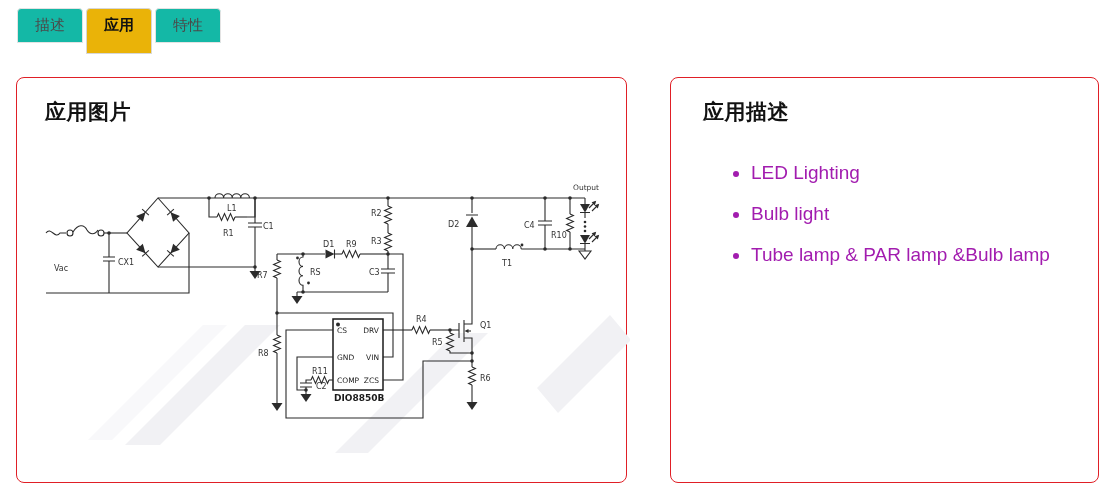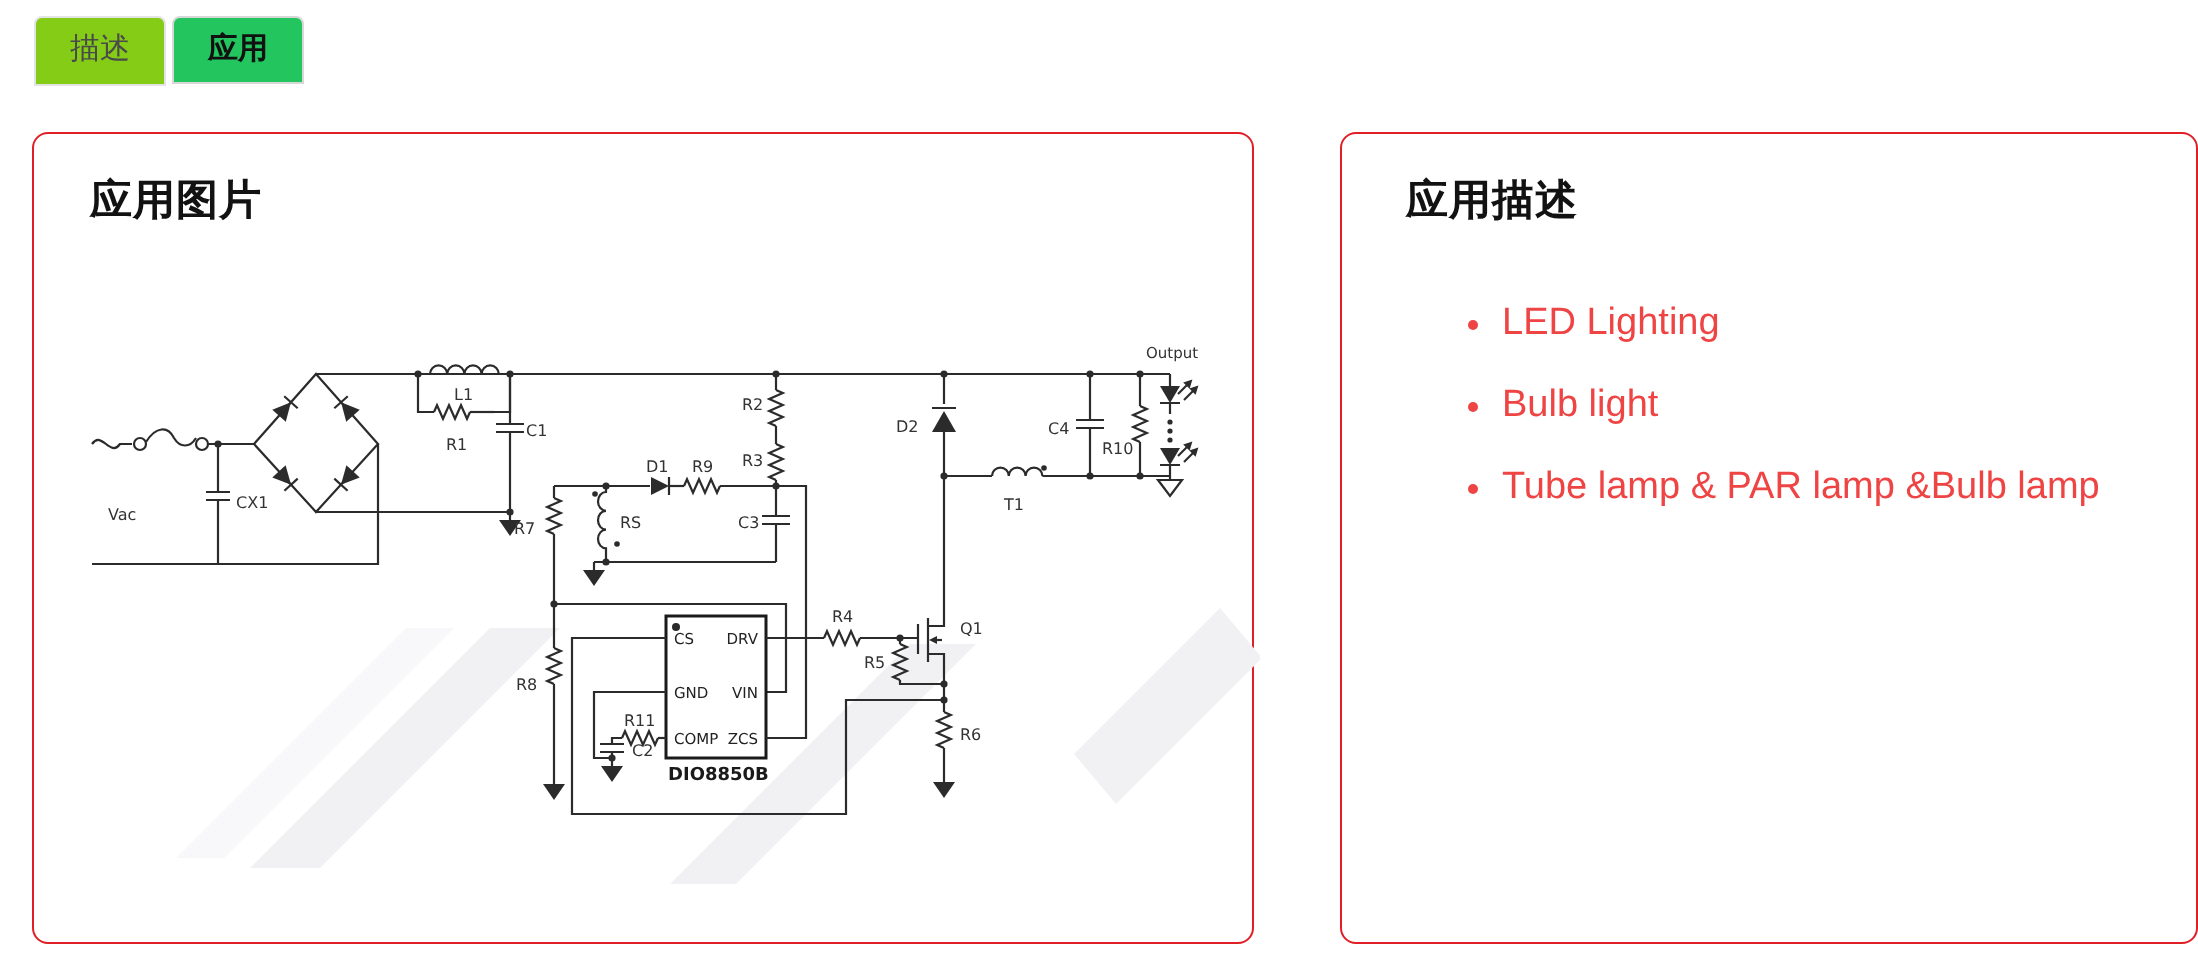--- a/index.html
+++ b/index.html
@@ -1,44 +1,45 @@
 <!DOCTYPE html>
 <html><head>
 <meta charset="utf-8">
 <style>
   * { box-sizing: border-box; }
   html,body { margin:0; padding:0; background:#fff; width:1099px; height:490px;
     font-family:"Liberation Sans", sans-serif; }
 
   
   .tabbar { display:flex; align-items:flex-start; padding:8px 0 0 17px; }
-  .tab { border:1px solid #e3e3e3; border-radius:4px 4px 0 0; background:#84cc16;
+  .tab { border:1px solid #e3e3e3; border-radius:4px 4px 0 0; background:#14b8a6;
     padding:7px 17px 9px; font-size:15px; color:#4a4a4a; margin-right:3px; cursor:pointer;
     line-height:17px; }
-  .tab.active { background:#22c55e; border-color:#d7d7d7; font-weight:bold; color:#111;
-    padding-bottom:8px; }
+  .tab.active { background:#eab308; border-color:#d7d7d7; font-weight:bold; color:#111;
+    padding-bottom:20px; }
 
   
   .content { display:flex; gap:31px; margin:23px 0 0 16px; align-items:flex-start; }
   .panel { border:1px solid #e01f26; border-radius:8px; height:406px; background:#fff; }
   .panel.left  { width:611px; padding:22px 0 0 0; }
   .panel.right { width:439px; padding:22px 32px 0 32px;margin-left:12px; }
   .panel h2 { margin:0; font-size:21px; line-height:24px; color:#121212;
     letter-spacing:.5px; font-weight:bold; }
   .panel.left h2 { margin-left:28px; }
   .schematic { display:block; margin:31px 0 0 13px; }
-  .apps-list { margin:36px 0 0 0; padding-left:48px; color:#ef4444; }
+  .apps-list { margin:36px 0 0 0; padding-left:48px; color:#a21caf; }
   .apps-list li { font-size:19px; line-height:25px; margin-bottom:16px; }
 </style>
 </head>
 <body>
 
 <div class="tabbar">
   <div class="tab">描述</div>
   <div class="tab active">应用</div>
+  <div class="tab">特性</div>
 </div>
 
 <div class="content">
 
   <div class="panel left" style="border-color: rgb(224, 31, 38);">
     <h2>应用图片</h2>
 
     <svg class="schematic" width="600" height="300" viewBox="0 0 600 300" xmlns="http://www.w3.org/2000/svg">
       <defs>
         <path id="resv" d="M0 0 L3.4 1.5 L-3.4 4.5 L3.4 7.5 L-3.4 10.5 L3.4 13.5 L-3.4 16.5 L0 18"></path>

